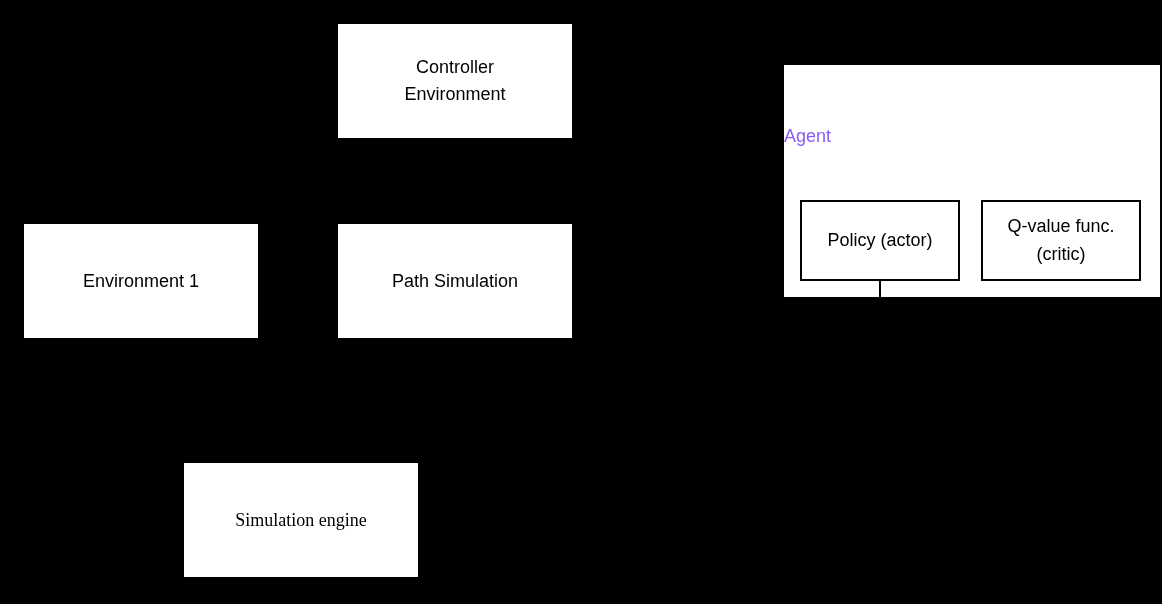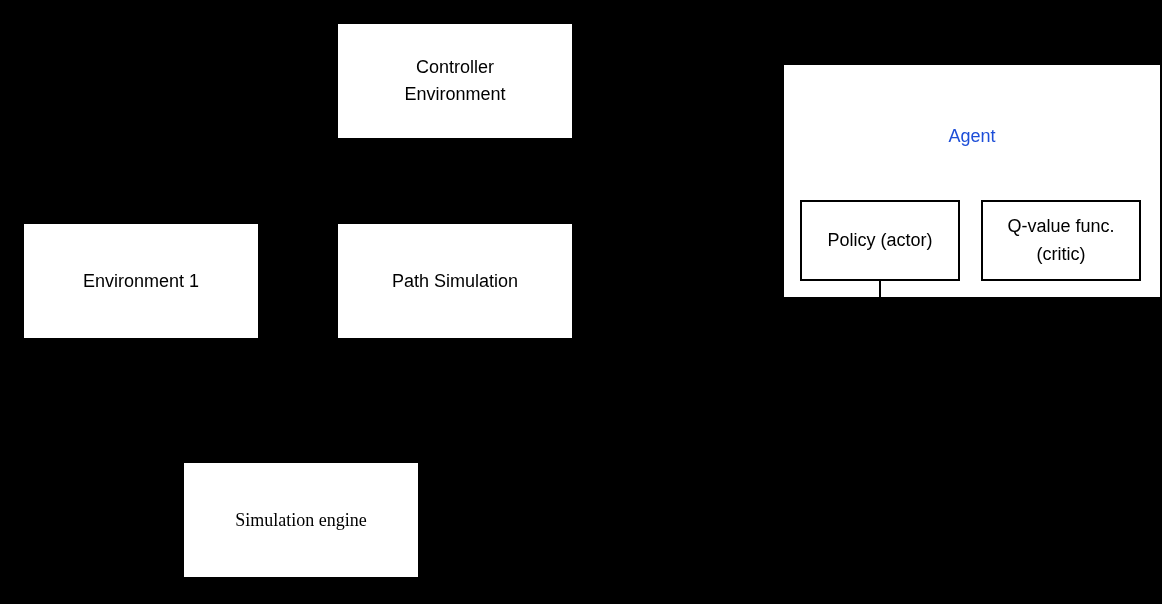--- a/index.html
+++ b/index.html
@@ -38,23 +38,23 @@
   
   #agent {
     left: 782px; top: 63px; width: 380px; height: 236px;
     display: block;
   }
   #agent .agent-label {
     position: absolute;
     top: 58px;
     left: 0;
     width: 100%;
-    text-align: center;
+    text-align: left;
     font-size: 18px;
-    color: #1d4ed8;
+    color: #8b5cf6;
   }
   
   #policy-actor   { left: 800px; top: 200px; width: 160px; height: 81px; }
   #q-value-critic { left: 981px; top: 200px; width: 160px; height: 81px; line-height: 1.55; }
 
   
   #policy-connector-stub {
     position: absolute;
     left: 879px;
     top: 281px;

